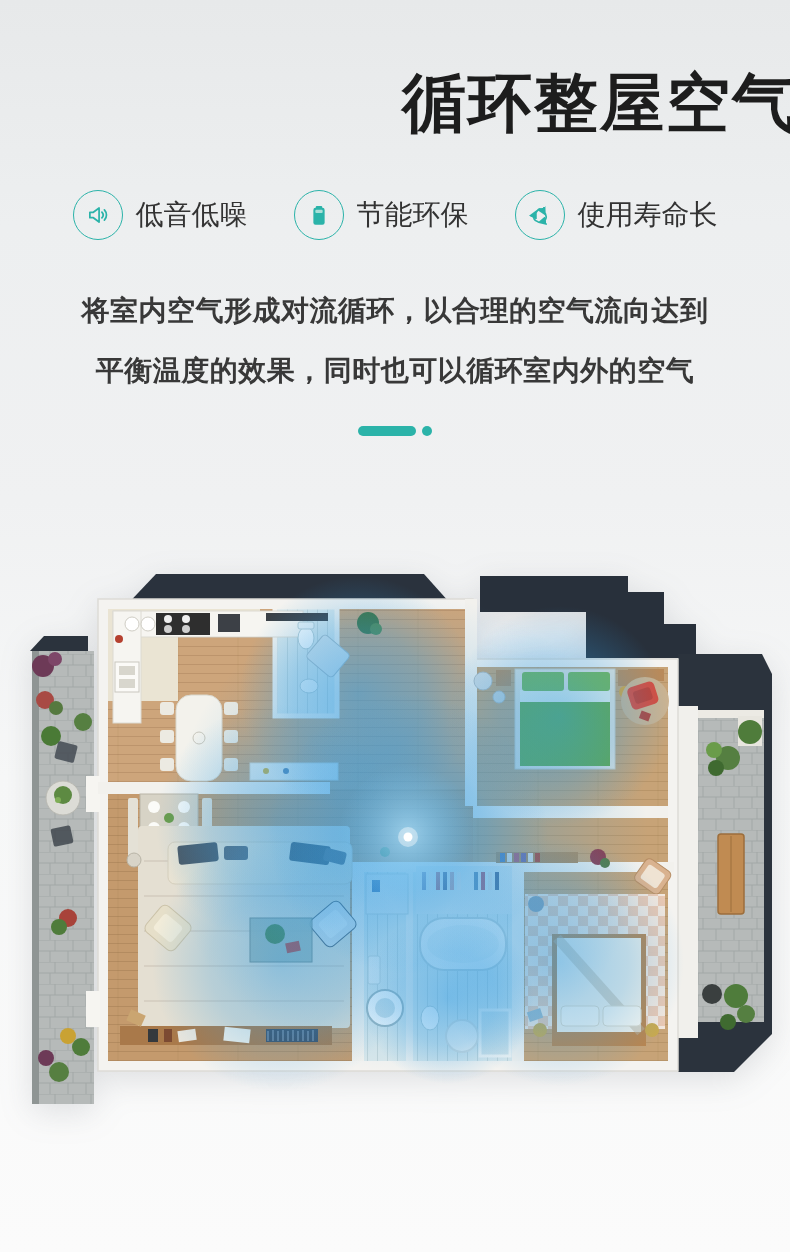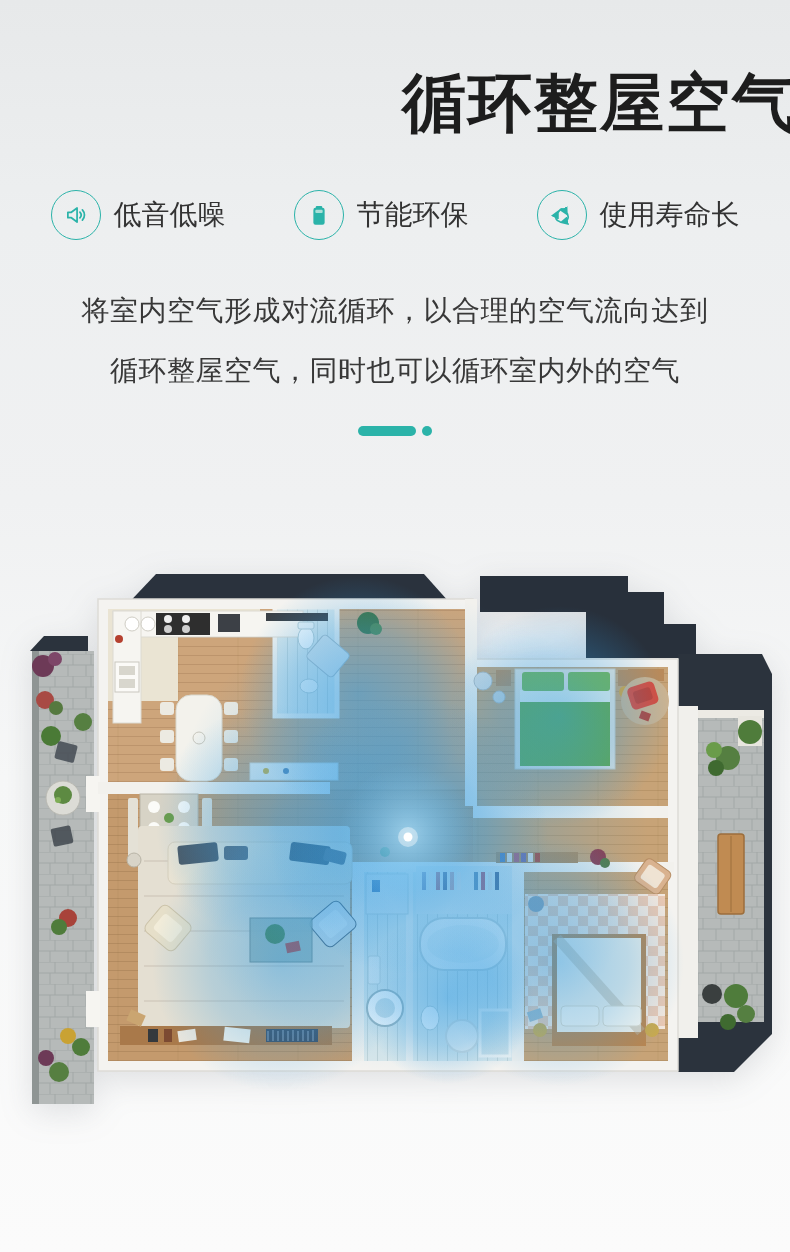--- a/index.html
+++ b/index.html
@@ -2,28 +2,28 @@
 <html style="--accent: #2bb3a9;"><head>
 <meta charset="utf-8">
 <style>
   html,body{margin:0;padding:0;}
   body{width:790px;height:1252px;font-family:"Liberation Sans","DejaVu Sans",sans-serif;}
   .page{position:relative;width:790px;height:1252px;overflow:hidden;
         background:linear-gradient(180deg,#e7e9ea 0%,#edeff0 18%,#f0f1f2 40%,#f7f8f8 62%,#fbfbfb 100%);}
   .title{position:absolute;top:52px;left:0;width:100%;margin:8px;text-align:right;
          font-size:64px;font-weight:700;color:#1d1d1d;letter-spacing:2px;}
   .features{position:absolute;top:190px;left:0;width:100%;display:flex;
-            justify-content:center;align-items:center;gap:68px;}
+            justify-content:center;align-items:center;gap:46px;}
   .feature{display:flex;align-items:center;}
   .fcircle{width:50px;height:50px;box-sizing:border-box;border:1.5px solid var(--accent,#2bb3a9);
            border-radius:50%;display:flex;align-items:center;justify-content:center;color:var(--accent,#2bb3a9);}
   .flabel{margin-left:13px;font-size:28px;color:#333;}
   .desc{position:absolute;top:281px;left:0;width:100%;text-align:center;
         font-size:28px;color:#383838;letter-spacing:.5px;}
-  .desc-line{line-height:60px;}
+  .desc-line{line-height:60px;font-weight:bold;}
   .divider{position:absolute;top:426px;left:0;width:100%;display:flex;
            justify-content:center;align-items:center;}
   .divider .bar{width:58px;height:10px;border-radius:5px;background:var(--accent,#2bb3a9);}
   .divider .dot{width:10px;height:10px;border-radius:50%;background:var(--accent,#2bb3a9);margin-left:6px;}
   .floorplan{position:absolute;left:28px;top:566px;width:744px;height:546px;}
   .floorplan svg{display:block;filter:drop-shadow(0 8px 16px rgba(80,90,100,.16));}
 </style>
 </head>
 <body>
 
@@ -64,21 +64,21 @@
           <path d="M17 10.8 Q19.4 16.8 13.6 18.2" marker-end="url(#ah)"></path>
           <path d="M10.2 18.2 Q4.4 16.6 7.2 10.9" marker-end="url(#ah)"></path>
         </svg>
       </span>
       <span class="flabel">使用寿命长</span>
     </div>
   </div>
 
   <div class="desc">
     <div class="desc-line">将室内空气形成对流循环，以合理的空气流向达到</div>
-    <div class="desc-line">循环整屋空气，同时也可以循环室内外的空气</div>
+    <div class="desc-line">平衡温度的效果，同时也可以循环室内外的空气</div>
   </div>
 
   <div class="divider">
     <span class="bar"></span>
     <span class="dot"></span>
   </div>
 
   <div class="floorplan">
     <svg width="744" height="546" viewBox="0 0 744 546">
       <defs>

